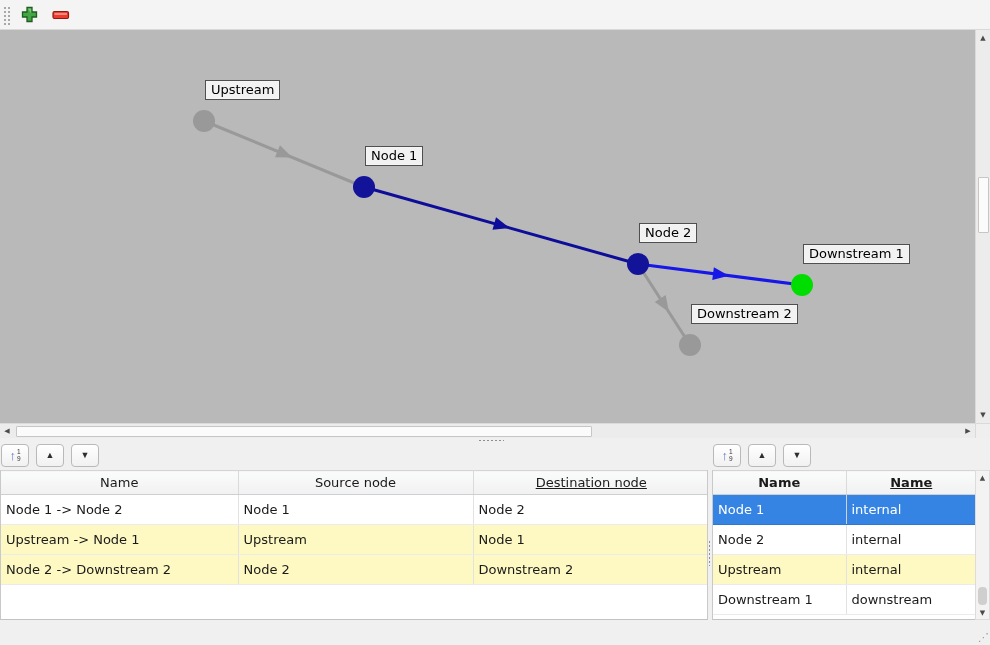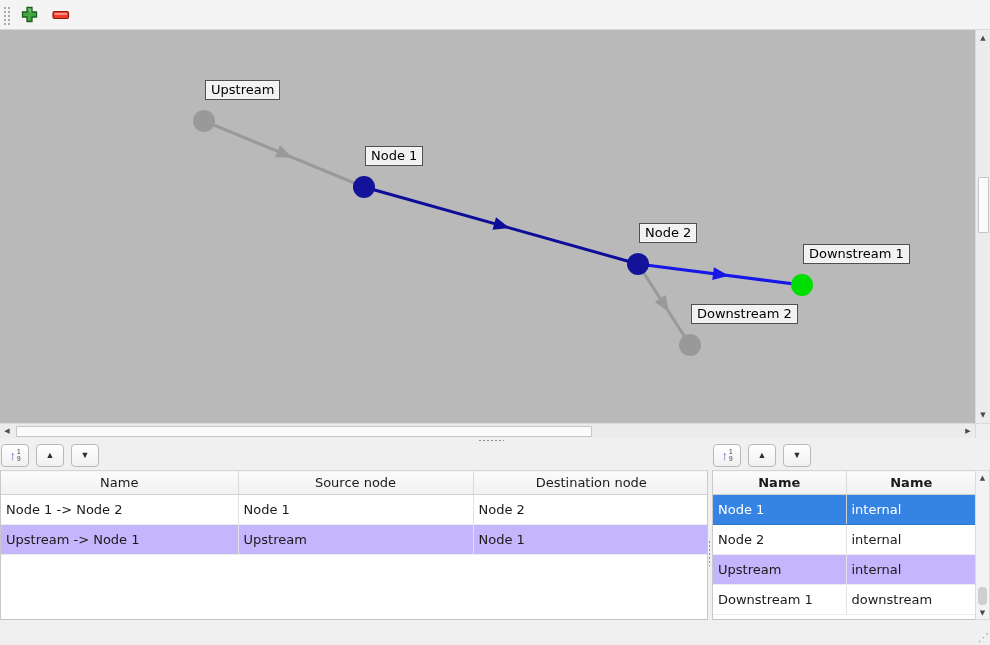--- a/index.html
+++ b/index.html
@@ -47,24 +47,24 @@
   .pane-right { left:712px; width:278px; }
   .pane-toolbar { position:absolute; top:0; left:1px; height:27px; display:flex; gap:7px; padding-top:1px; }
   .sq-btn { width:28px; height:23px; background:linear-gradient(#ffffff,#f1f1f1); border:1px solid #b9b9b9; border-radius:4px; display:flex; align-items:center; justify-content:center; cursor:default; }
   .tri { font-size:9px; color:#2e2e2e; line-height:1; }
   .sort-ico { display:flex; align-items:center; line-height:1; }
   .sort-ico .arr { color:#5b6ebf; font-size:13px; font-weight:bold; }
   .sort-ico .digits { display:flex; flex-direction:column; font-size:6.5px; color:#333; margin-left:1px; }
 
   table.grid { border-collapse:collapse; table-layout:fixed; width:100%; background:#fff; }
   .grid th { font-weight:normal; height:24px; background:linear-gradient(#fbfbfb,#f0f1f2); border-bottom:1px solid #cfcfcf; border-right:1px solid #dadada; border-top:1px solid #d4d4d4; text-align:center; padding:0 4px; overflow:hidden; white-space:nowrap; }
-  .grid th:last-child { border-right:none; }
+  .grid th:last-child { border-right:none;text-decoration:underline; }
   .grid td { height:30px; padding:0 5px; border-right:1px solid #e2e2e2; border-bottom:1px solid #ebebeb; overflow:hidden; white-space:nowrap; }
   .grid td:last-child { border-right:none; }
-  .grid tr.alt td { background:#c4b5fd; }
+  .grid tr.alt td { background:#fef9c3; }
   .grid tr.selected td { background:#3584e4; color:#ffffff; border-right-color:rgba(0,0,0,0.18); border-bottom-color:#2f77cd; }
   .tbl-box { position:absolute; top:27px; left:0; background:#ffffff; border-left:1px solid #c9c9c9; border-bottom:1px solid #c2c2c2; overflow:hidden; }
   .pane-left .tbl-box { width:708px; height:150px; border-right:1px solid #c9c9c9; }
   .pane-right .tbl-box { width:263px; height:150px; }
   .pane-right .grid th { font-weight:bold; }
 
   
   .tscroll { position:absolute; top:27px; left:263px; width:15px; height:150px; background:#f3f3f3; border:1px solid #dcdcdc; }
   .tscroll .scroll-arrow { width:13px; height:13px; left:0; background:#f3f3f3; }
   .t-up { top:0; } .t-down { bottom:0; }
@@ -178,20 +178,25 @@
             <tr>
               <td>Node 1 -&gt; Node 2</td>
               <td>Node 1</td>
               <td>Node 2</td>
             </tr>
             <tr class="alt">
               <td>Upstream -&gt; Node 1</td>
               <td>Upstream</td>
               <td>Node 1</td>
             </tr>
+            <tr class="alt">
+              <td>Node 2 -&gt; Downstream 2</td>
+              <td>Node 2</td>
+              <td>Downstream 2</td>
+            </tr>
           </tbody>
       </table>
     </div>
   </div>
 
   <div class="vsplit">
       <div class="dots"></div>
     </div>
 
   <div class="pane pane-right">

